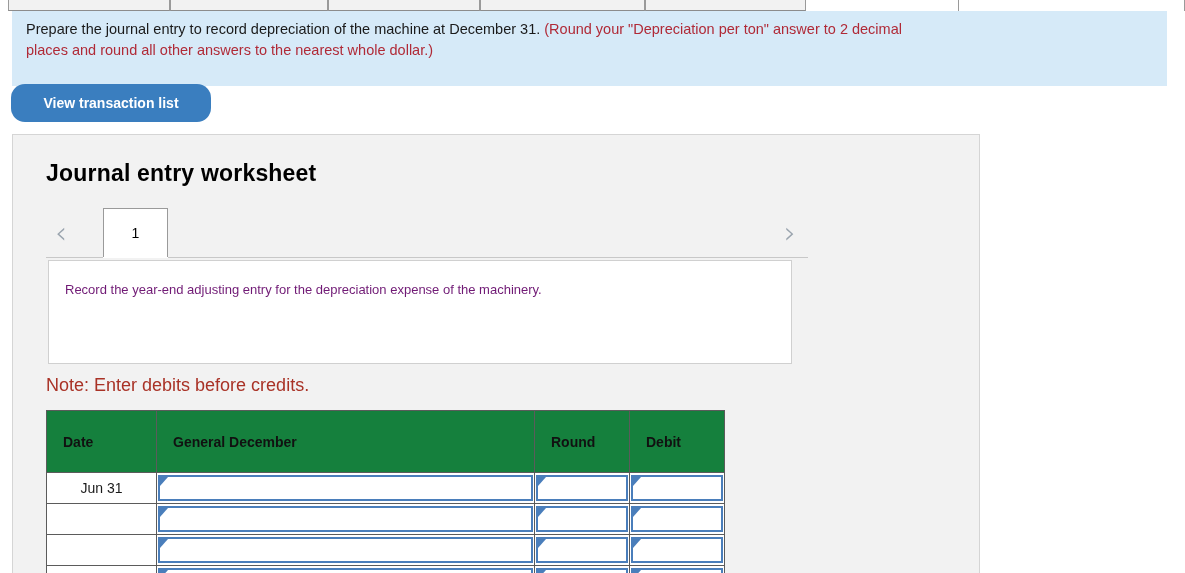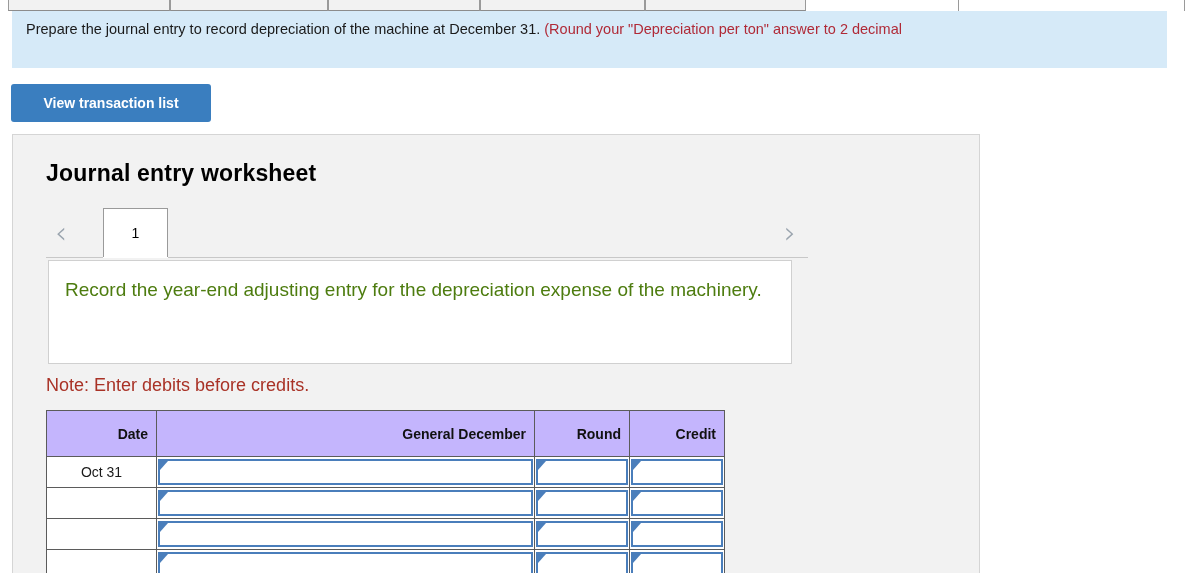--- a/index.html
+++ b/index.html
@@ -35,21 +35,21 @@
   #tab-strip .tab-stub.wide-right {
     background: #ffffff;
     border-bottom: none;
   }
 
   
   #instruction-banner {
     position: absolute;
     left: 12px; top: 11px;
     width: 1155px;
-    height: 57px;
+    height: 75px;
     background: #d6eaf8;
     box-sizing: border-box;
     padding: 8px 14px 0 14px;
   }
   #instruction-banner .line {
     font-size: 14.5px;
     line-height: 21px;
     color: #1a1a1a;
   }
   #instruction-banner .hint {
@@ -58,21 +58,21 @@
 
   
   #view-transaction-list {
     position: absolute;
     left: 11px; top: 84px;
     width: 200px;
     height: 38px;
     background: #3a7ebf;
     color: #ffffff;
     border: none;
-    border-radius: 3px;
+    border-radius: 14px;
     font-family: "Liberation Sans", sans-serif;
     font-size: 14px;
     font-weight: bold;
     cursor: pointer;
     padding: 0;
   }
 
   
   #worksheet-panel {
     position: absolute;
@@ -150,50 +150,50 @@
   
   #entry-description-box {
     position: absolute;
     left: 35px; top: 125px;
     width: 744px;
     height: 104px;
     background: #ffffff;
     border: 1px solid #d0d0d0;
     box-sizing: border-box;
     padding: 18px 16px;
-    font-size: 19px;
+    font-size: 13px;
     line-height: 22px;
-    color: #4d7c0f;
+    color: #701a75;
   }
 
   
   #debits-note {
     position: absolute;
     left: 33px; top: 240px;
     font-size: 18px;
     color: #a93226;
   }
 
   
   #journal-table {
     position: absolute;
     left: 33px; top: 275px;
     width: 678px;
     border-collapse: collapse;
     table-layout: fixed;
   }
   #journal-table th {
-    background: #c4b5fd;
+    background: #15803d;
     border: 1px solid #5b5b5b;
     height: 29px;
     font-size: 14px;
     font-weight: bold;
     color: #111111;
-    text-align: right;
-    padding: 8px;
+    text-align: left;
+    padding: 16px;
   }
   #journal-table td {
     border: 1px solid #5b5b5b;
     height: 30px;
     padding: 0;
     background: #ffffff;
     vertical-align: middle;
   }
   td.date-cell {
     text-align: center;
@@ -235,20 +235,21 @@
   <div class="tab-stub" style="left:328px;width:152px;"></div>
   <div class="tab-stub" style="left:480px;width:165px;"></div>
   <div class="tab-stub" style="left:645px;width:161px;"></div>
   <div class="tab-stub wide-right" style="left:958px;width:227px;"></div>
 </div>
 
 <div id="instruction-banner">
   <div class="line">
     <span>Prepare the journal entry to record depreciation of the machine at December 31. </span><span class="hint">(Round your "Depreciation per ton" answer to 2 decimal</span>
   </div>
+  <div class="line hint">places and round all other answers to the nearest whole dollar.)</div>
 </div>
 
 <button id="view-transaction-list">View transaction list</button>
 
 <div id="worksheet-panel">
 
   <div id="worksheet-title">Journal entry worksheet</div>
 
   <div id="pager">
     <div id="pager-underline"></div>
@@ -267,26 +268,26 @@
       <col class="col-date">
         <col class="col-journal">
         <col class="col-debit">
         <col class="col-credit">
     </colgroup>
     <thead>
       <tr>
         <th>Date</th>
         <th>General December</th>
         <th>Round</th>
-        <th>Credit</th>
+        <th>Debit</th>
       </tr>
     </thead>
     <tbody>
       <tr>
-        <td class="date-cell">Oct 31</td>
+        <td class="date-cell">Jun 31</td>
         <td class="entry-cell">
           <div class="entry-field">
               <i class="tri"></i>
             </div>
         </td>
         <td class="entry-cell">
           <div class="entry-field">
               <i class="tri"></i>
             </div>
         </td>

